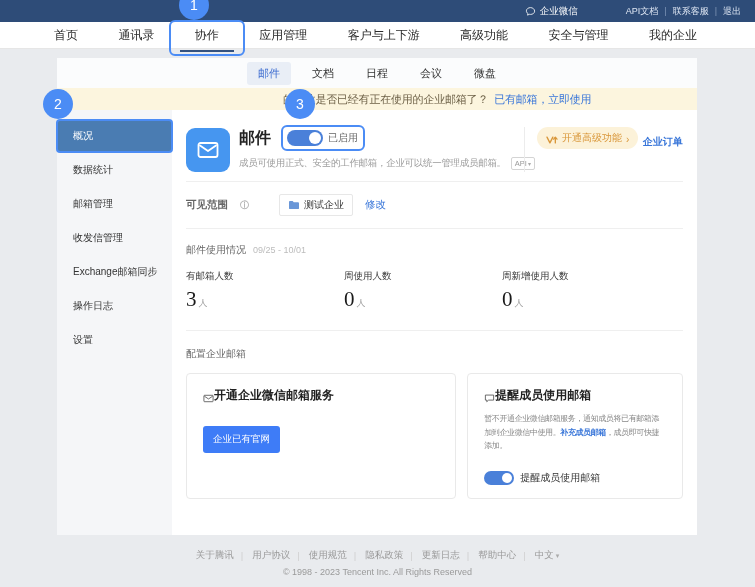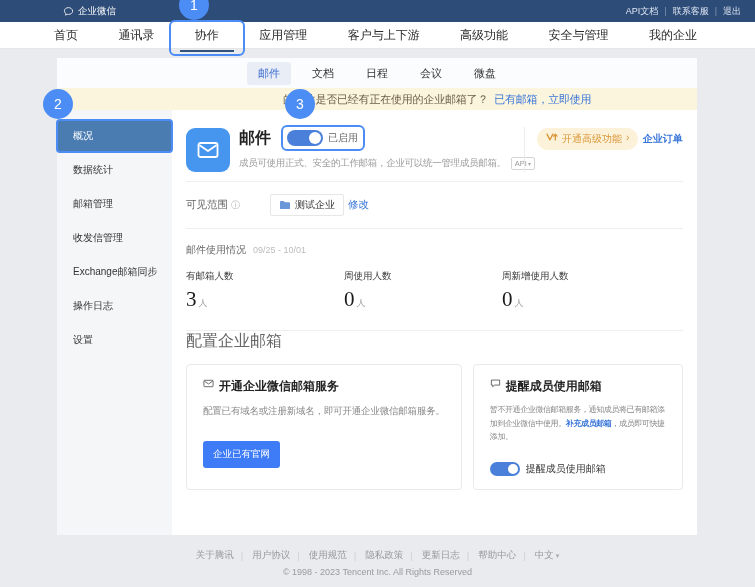--- a/index.html
+++ b/index.html
@@ -1,20 +1,20 @@
 <!DOCTYPE html>
 <html><head>
 <meta charset="utf-8">
 <style>
   html,body{margin:0;padding:0;}
   body{background:#e9ebee;font-family:"Liberation Sans","DejaVu Sans",sans-serif;color:#333;}
   .screen{position:relative;width:755px;height:587px;background:#e9ebee;overflow:hidden;}
 
   
-  .topbar{height:22px;background:#2e4c78;display:flex;align-items:center;justify-content:space-between;
+  .topbar{height:22px;background:#2e4c78;display:flex;align-items:center;justify-content:flex-end;
           padding:0 14px 0 63px;box-sizing:border-box;}
   .brand{display:flex;align-items:center;gap:4px;color:#fff;font-size:9.5px;}
   .topbar-links{display:flex;align-items:center;font-size:9px;color:#dfe7f4;margin-left:48px;}
   .topbar-links .t-item{cursor:pointer;}
   .topbar-links .t-item:not(:first-child)::before{content:"|";margin:0 6px;color:#7e94b6;}
 
   
   .navbar{height:27px;background:#fff;border-bottom:1px solid #e6e6e6;display:flex;align-items:center;
           justify-content:space-between;padding:0 56px 0 52px;box-sizing:border-box;}
   .nav-item{position:relative;font-size:12px;color:#2b2b2b;padding:4px 2px;cursor:pointer;white-space:nowrap;}
@@ -60,50 +60,50 @@
   .toggle.small{width:30px;height:14px;border-radius:8px;}
   .toggle.small::after{width:10px;height:10px;}
   .toggle-label{font-size:10px;color:#666;}
   .app-desc{margin-top:8px;font-size:9.5px;letter-spacing:-0.3px;color:#9b9b9b;white-space:nowrap;
           display:flex;align-items:center;gap:5px;}
   .api-badge{display:inline-flex;align-items:center;gap:1px;border:1px solid #d4d4d4;border-radius:2px;
           color:#999;font-size:7.5px;letter-spacing:0;padding:0 3px;height:11px;cursor:pointer;}
   .api-badge .caret{font-size:6px;color:#aaa;}
 
   .right-col{width:160px;flex-shrink:0;border-left:1px solid #ececec;padding-left:12px;margin-left:10px;}
-  .premium-pill{display:inline-flex;align-items:flex-start;gap:4px;background:#fcf2d9;color:#d9973a;
+  .premium-pill{display:inline-flex;align-items:flex-end;gap:4px;background:#fcf2d9;color:#d9973a;
           border-radius:11px;padding:4px 9px;font-size:10px;cursor:pointer;}
   .premium-desc{margin-top:7px;font-size:8.5px;letter-spacing:-0.3px;color:#666;line-height:1.55;}
   .order-link{display:inline-block;margin-top:5px;font-size:10px;color:#3976d9;font-weight:bold;cursor:pointer;}
 
   .divider{border:none;border-top:1px solid #efefef;margin:9px 14px 0 0;}
 
   .vis-row{display:flex;align-items:center;height:46px;}
-  .vis-label{display:flex;align-items:center;gap:3px;font-size:10.5px;color:#666;}
+  .vis-label{display:flex;align-items:center;gap:12px;font-size:10.5px;color:#666;font-weight:bold;}
   .info-glyph{font-size:9px;color:#b5b5b5;}
   .scope-chip{display:flex;align-items:center;gap:4px;border:1px solid #e7e7e7;background:#fff;border-radius:2px;
           padding:3px 8px;font-size:10px;color:#333;margin-left:30px;}
-  .edit-link{font-size:10.5px;color:#3976d9;margin-left:4px;cursor:pointer;}
+  .edit-link{font-size:10.5px;color:#3976d9;margin-left:12px;cursor:pointer;}
 
   .usage{margin-top:14px;}
   .usage-head{display:flex;align-items:center;gap:7px;}
   .usage-title{font-size:10px;color:#666;}
   .usage-range{font-size:9px;color:#bcbcbc;}
   .stats-row{display:flex;margin-top:13px;}
   .stat{width:158px;}
   .stat-label{font-size:9.5px;color:#333;}
   .stat-value{margin-top:4px;font-size:21px;color:#1a1a1a;font-family:Liberation Serif, serif;}
   .stat-unit{font-size:9px;color:#999;margin-left:2px;}
 
-  .setup-title{font-size:16px;color:#666;}
+  .setup-title{margin-top:16px;font-size:10px;color:#666;}
   .cards{display:flex;gap:11px;margin:12px 14px 0 0;}
   .card{border:1px solid #e9e9e9;border-radius:4px;box-sizing:border-box;padding:13px 16px;background:#fff;}
   .card-domain{flex:13;}
   .card-remind{flex:10;}
-  .card-title{display:flex;align-items:flex-start;gap:5px;font-size:12px;font-weight:bold;color:#222;}
+  .card-title{display:flex;align-items:flex-end;font-size:12px;font-weight:bold;color:#222;}
   .card-desc{margin-top:8px;color:#888;line-height:1.7;}
   .card-domain .card-desc{font-size:9.5px;letter-spacing:-0.2px;white-space:nowrap;}
   .card-remind .card-desc{font-size:8px;letter-spacing:-0.4px;}
   .inline-link{color:#3976d9;font-weight:600;cursor:pointer;}
   .card-btn{display:inline-block;margin-top:22px;background:#3e7cf7;color:#fff;font-size:9.5px;
           padding:7px 10px;border-radius:3px;border:none;cursor:pointer;font-family:inherit;}
   .remind-toggle-row{display:flex;align-items:center;gap:6px;margin-top:18px;}
   .remind-toggle-label{font-size:10px;color:#333;}
 
   .footer{margin-top:14px;text-align:center;}
@@ -281,21 +281,20 @@
           <div class="card card-domain">
             <div class="card-title">
               <span style="display:flex;">
                 <svg width="11" height="11" viewBox="0 0 24 24" fill="none" stroke="#444" stroke-width="1.7" stroke-linejoin="round">
                     <rect x="2" y="5" width="20" height="14" rx="1.5"></rect>
                     <path d="M3 7l9 6 9-6"></path>
                   </svg>
               </span>
               <span>开通企业微信邮箱服务</span>
             </div>
-            <div class="card-desc">配置已有域名或注册新域名，即可开通企业微信邮箱服务。</div>
             <button class="card-btn">企业已有官网</button>
           </div>
 
           <div class="card card-remind">
             <div class="card-title">
               <span style="display:flex;">
                 <svg width="11" height="11" viewBox="0 0 24 24" fill="none" stroke="#444" stroke-width="1.7" stroke-linejoin="round">
                     <path d="M3 4.5h18v11h-11l-4 3.5v-3.5H3z"></path>
                   </svg>
               </span>

